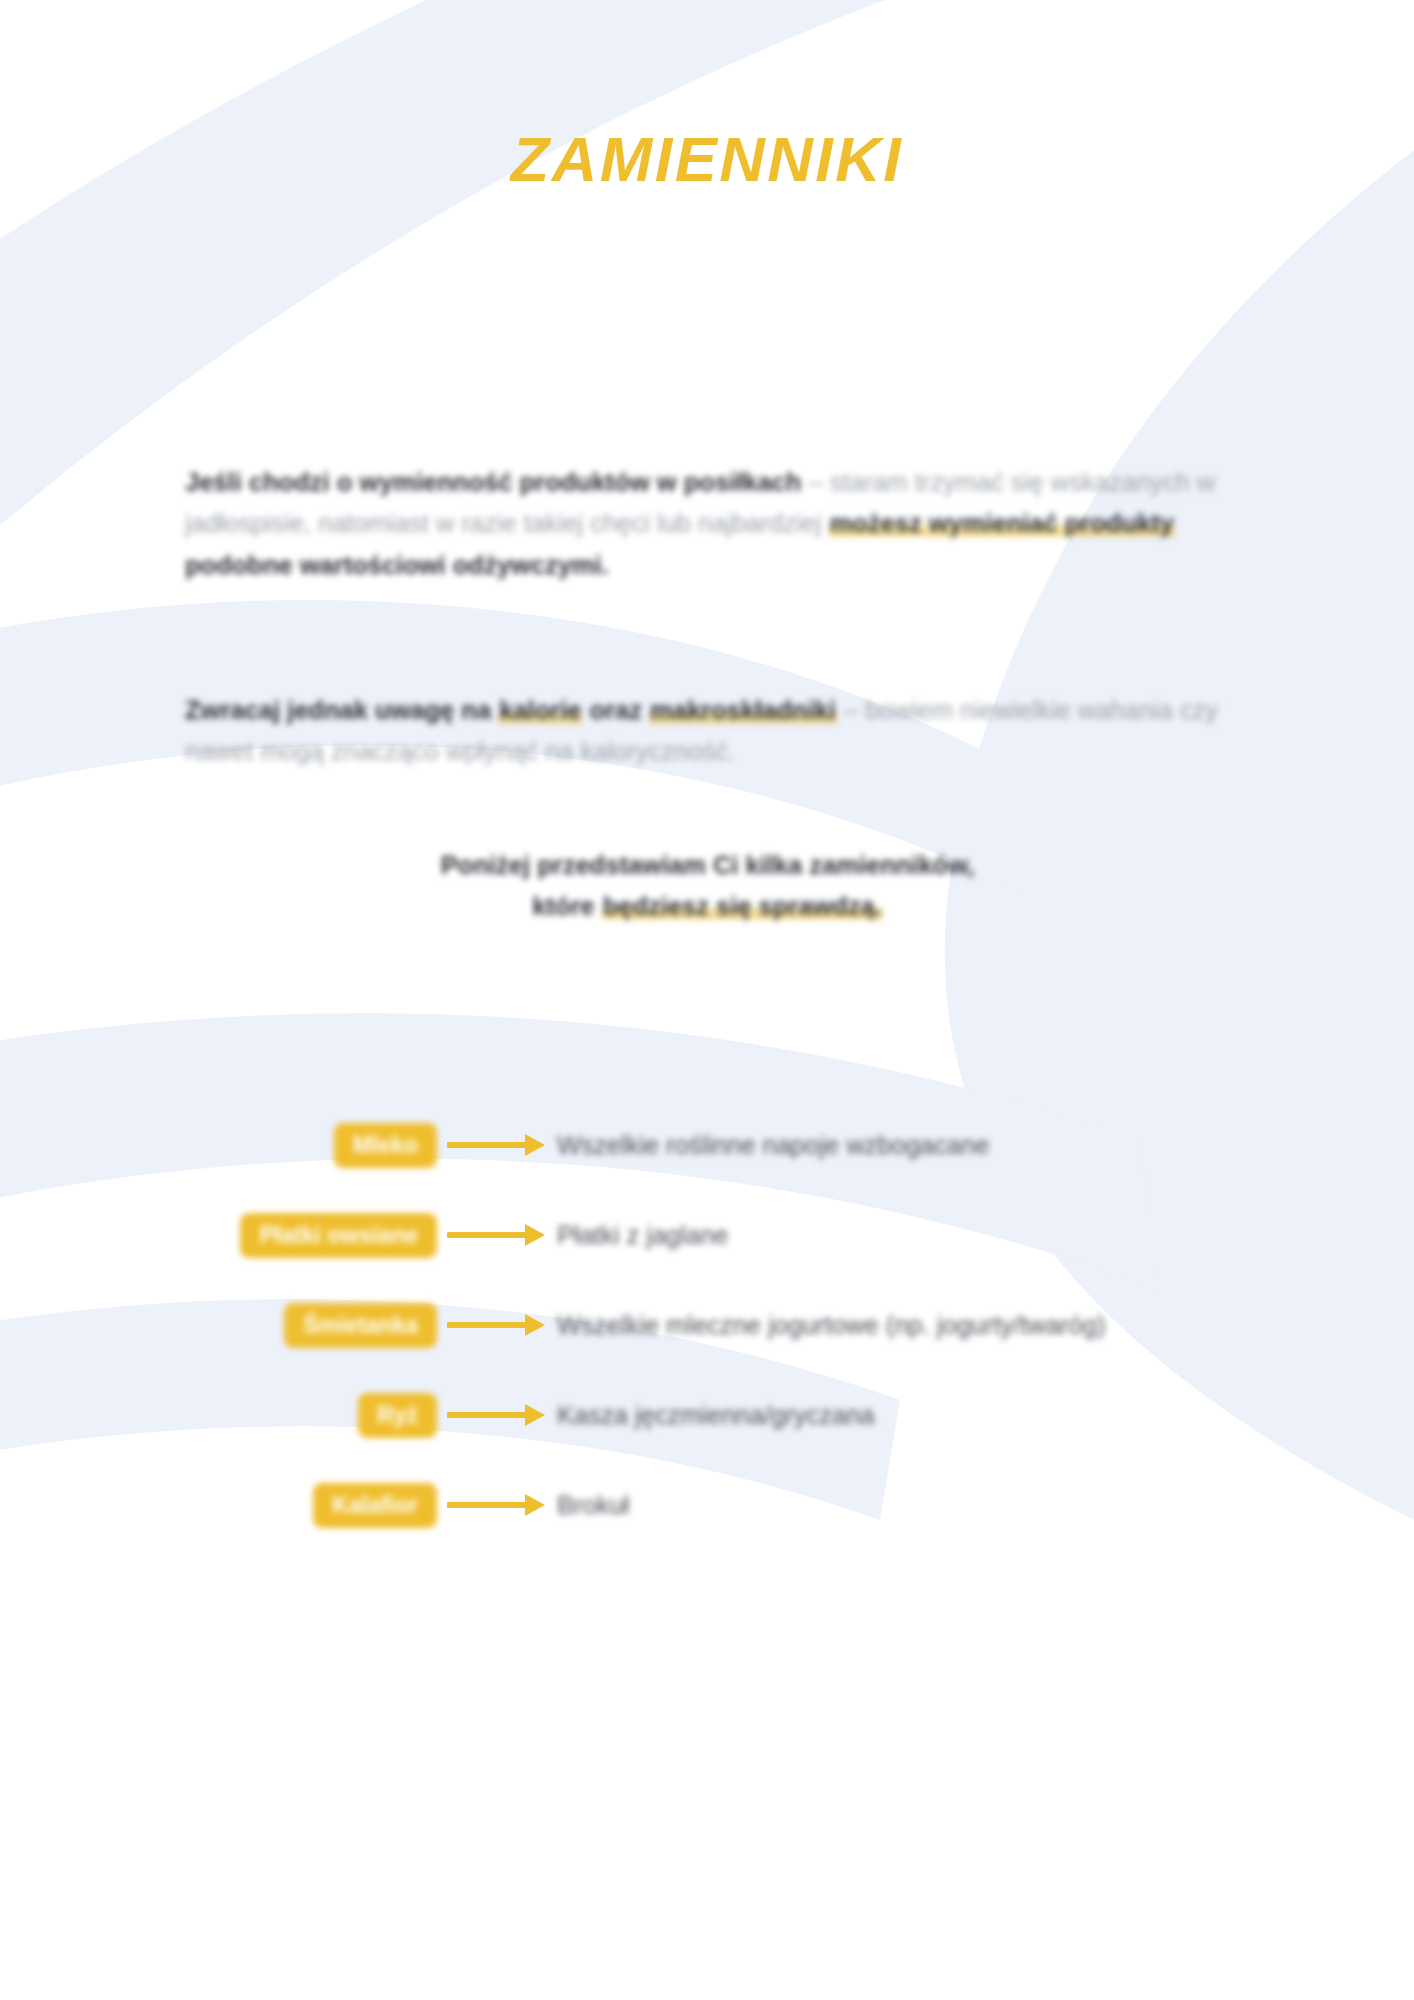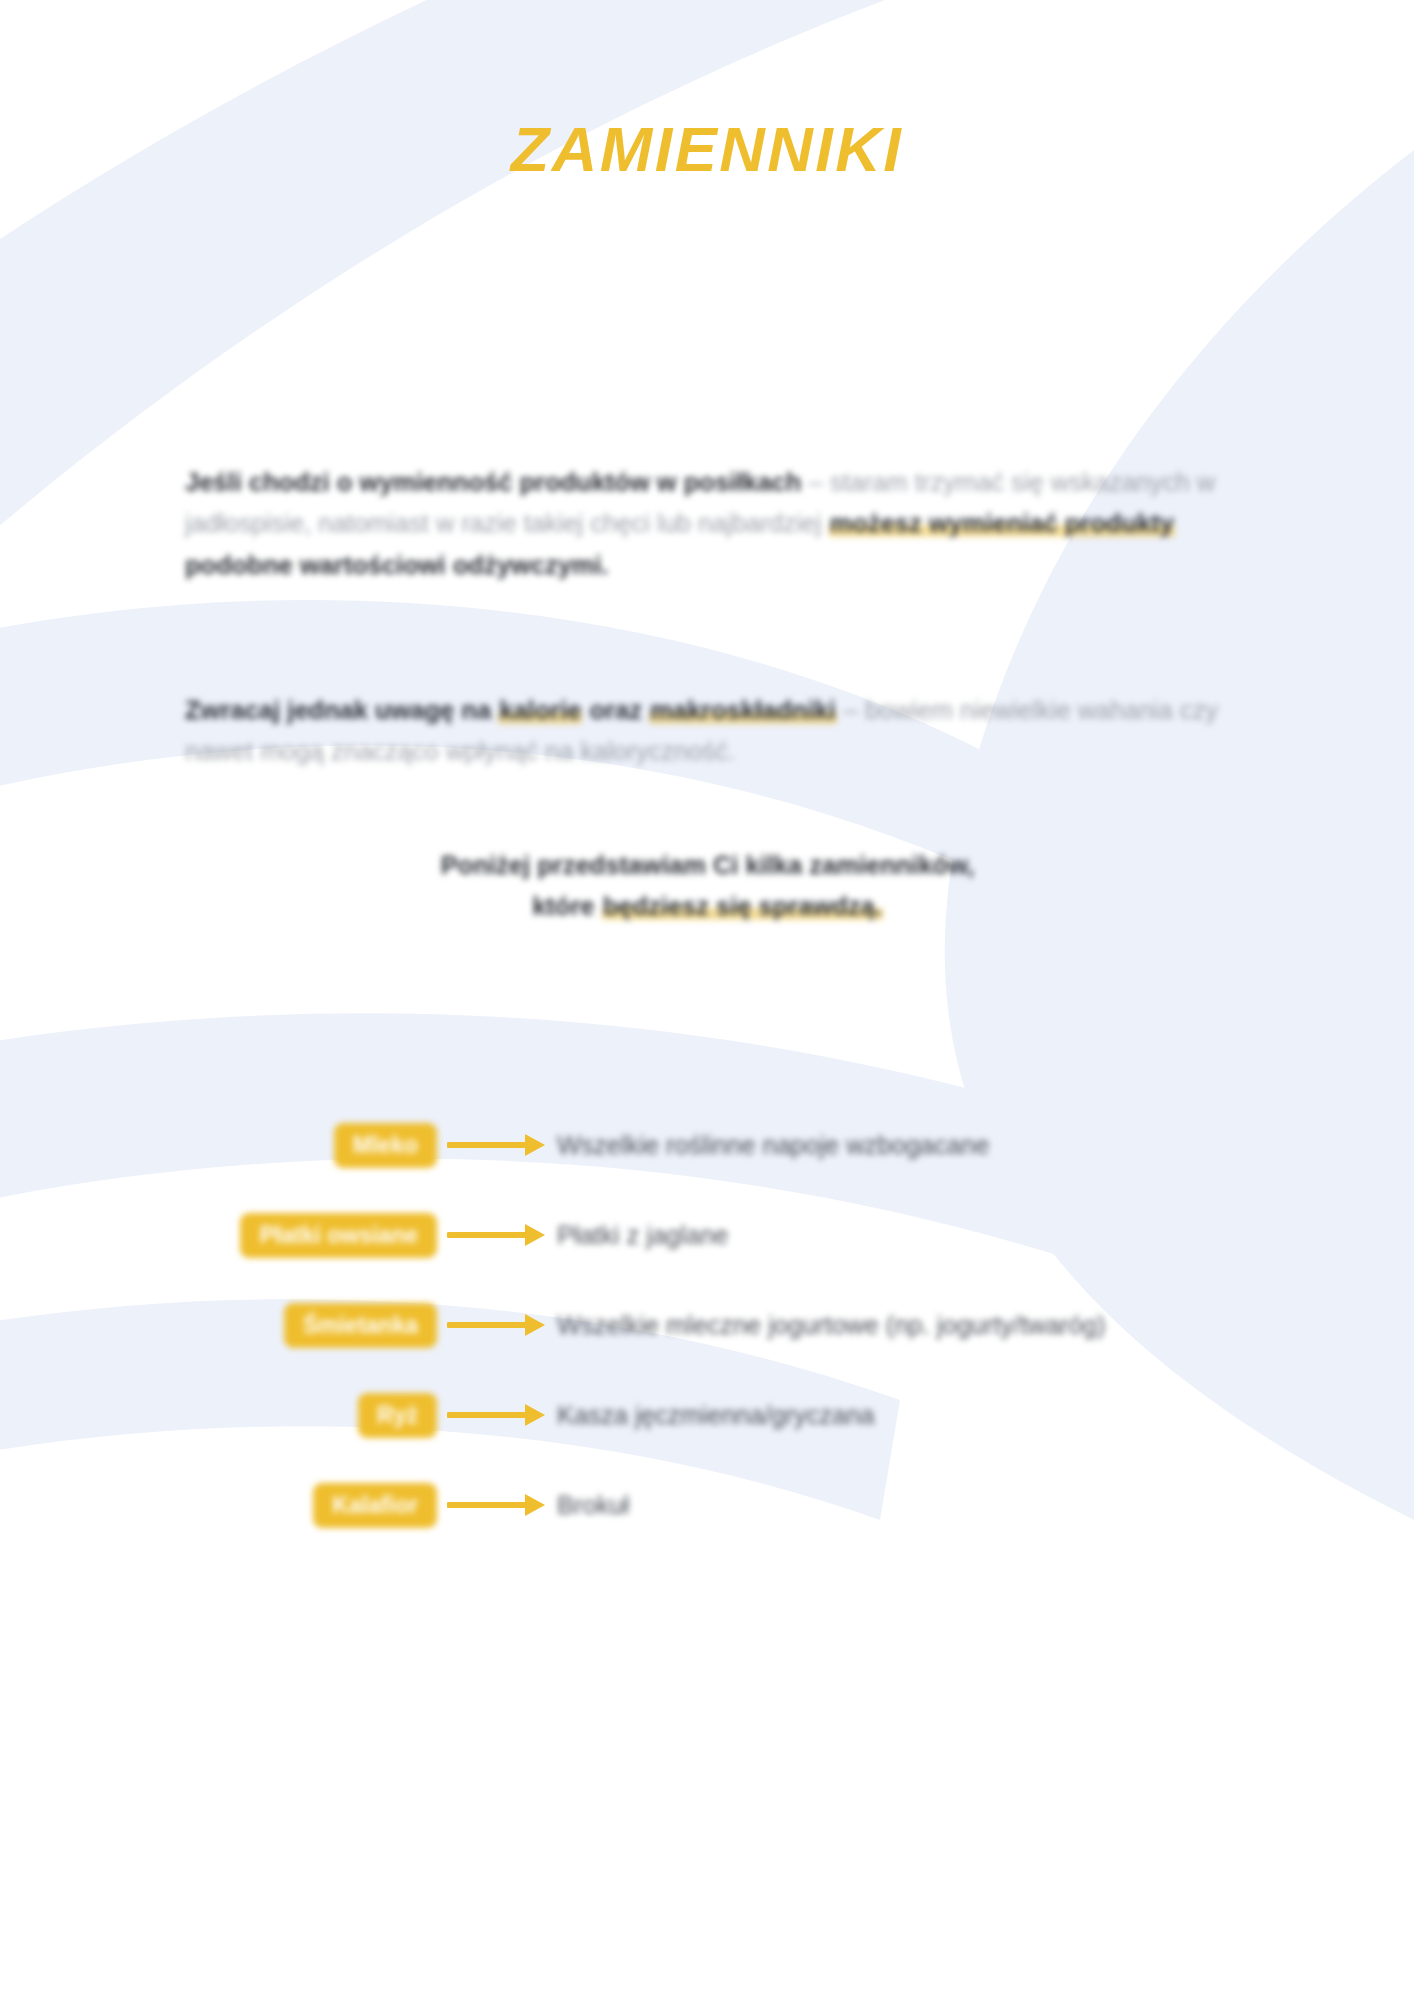--- a/index.html
+++ b/index.html
@@ -28,21 +28,21 @@
   
   .page {
     position: absolute;
     inset: 0;
     z-index: 2;
   }
 
   
   .title-wrap {
     position: absolute;
-    top: 118px;
+    top: 128px;
     left: 0;
     width: 1414px;
     text-align: center;
   }
   .page-title {
     display: inline-block;
     font-family: "Liberation Sans", sans-serif;
     font-style: italic;
     font-weight: bold;
     font-size: 63px;

